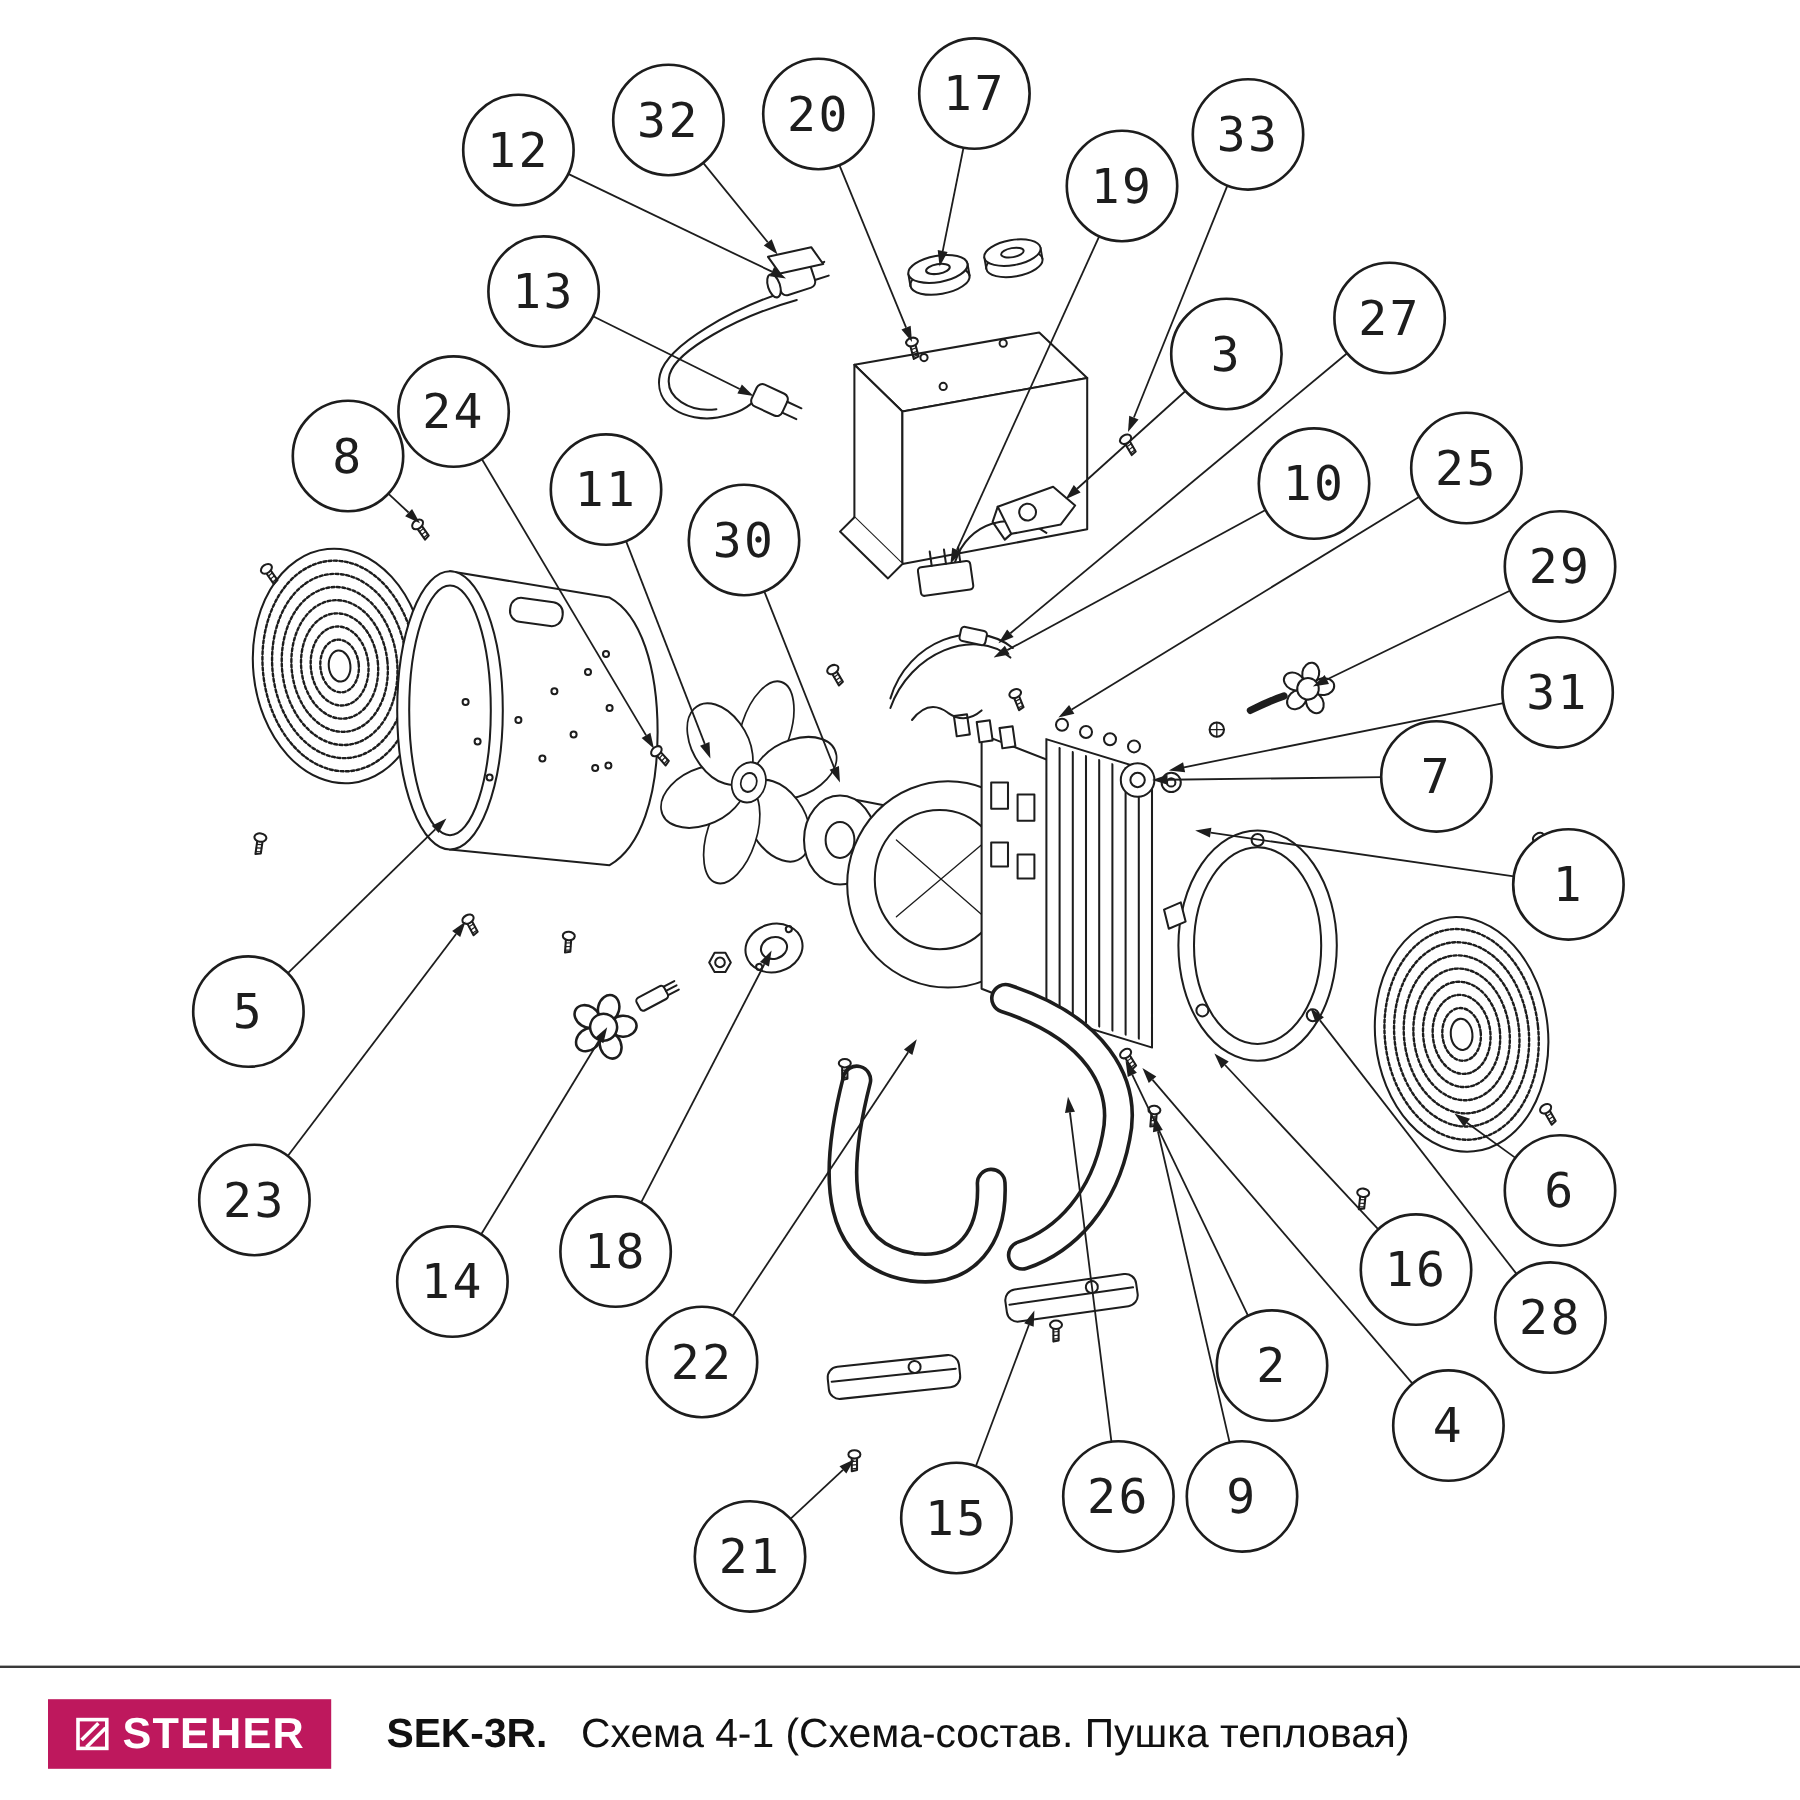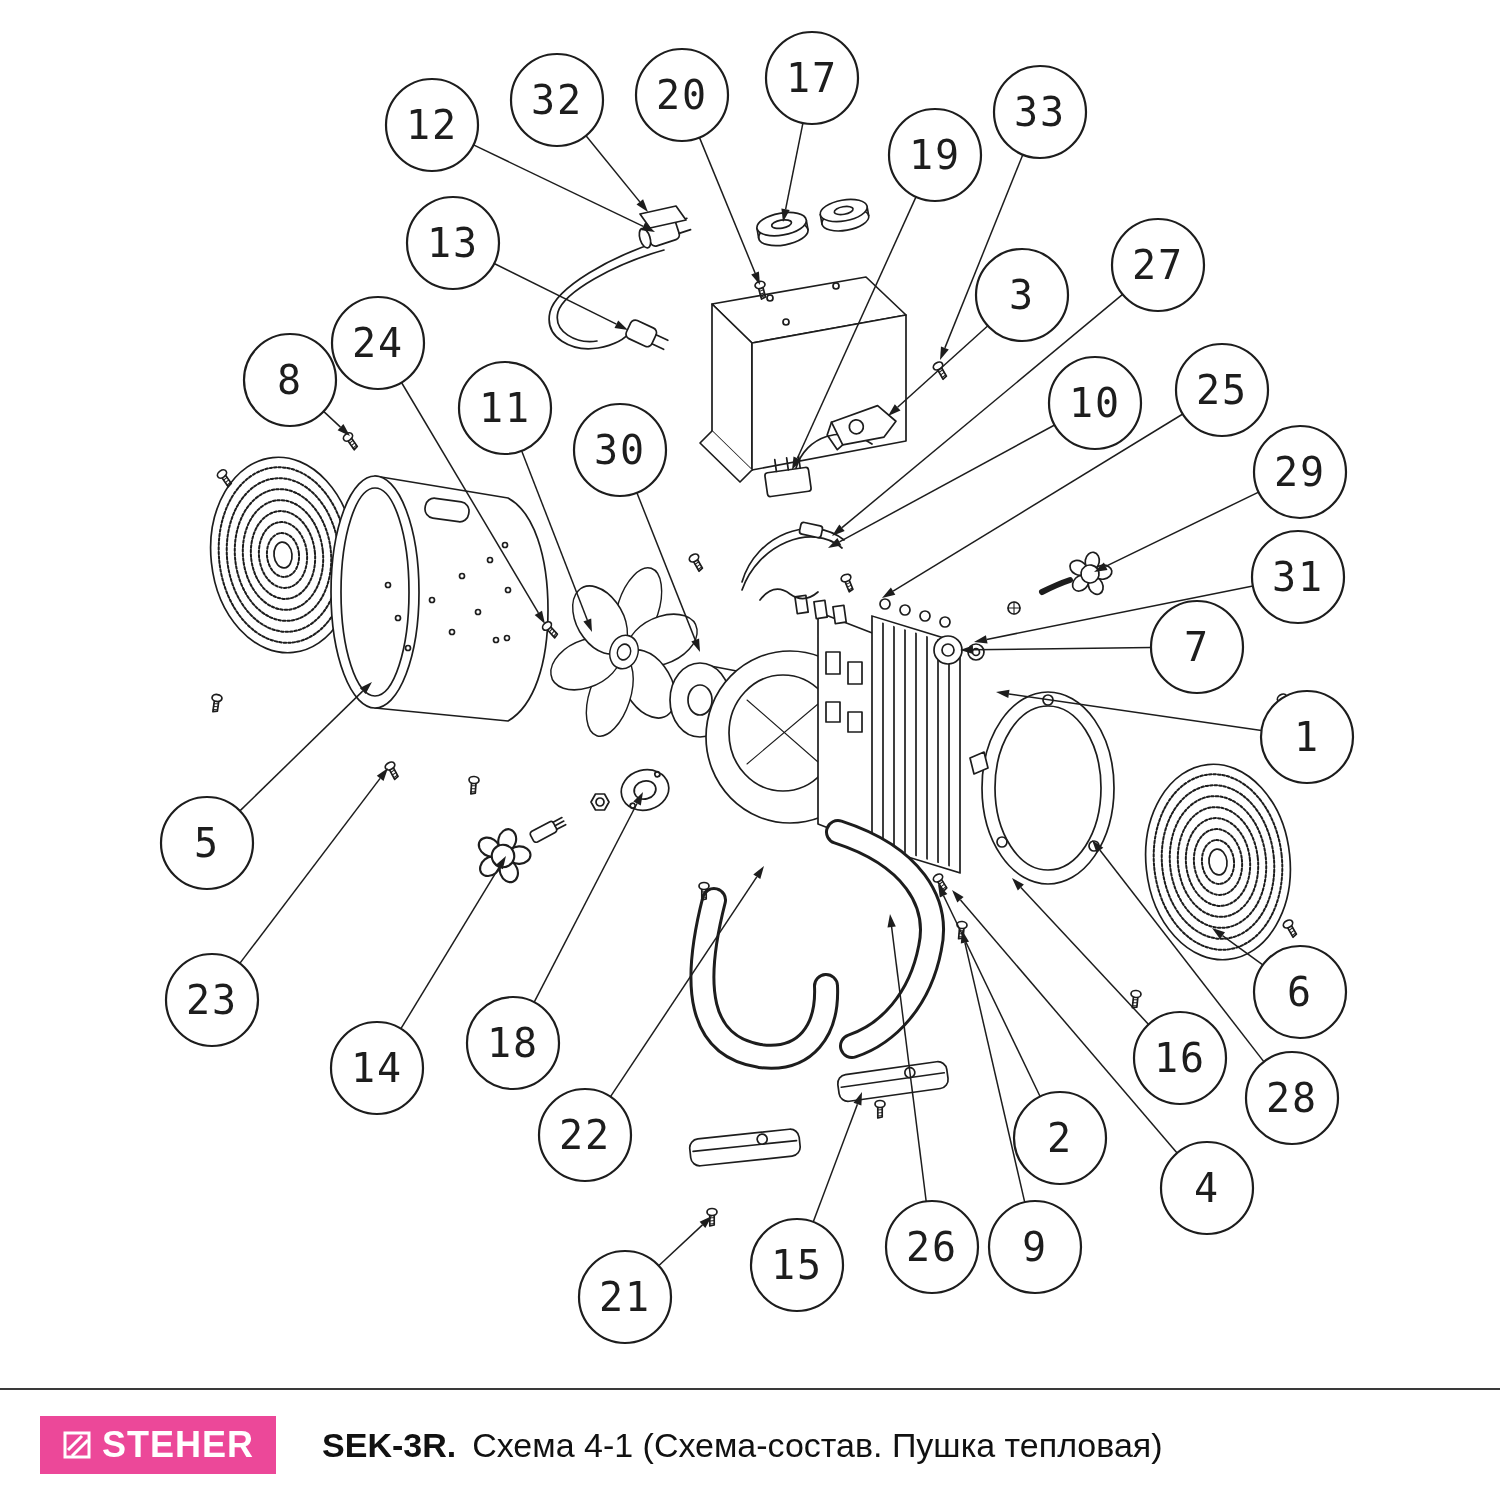--- a/index.html
+++ b/index.html
@@ -16,24 +16,24 @@
 
   
   .leader{stroke:#1d1d1d;stroke-width:1.5;fill:none}
   .leader-arrow{fill:#1d1d1d;stroke:none}
   .balloon{fill:#fff;stroke:#1d1d1d;stroke-width:2.2}
   .balloon-num{font-family:"DejaVu Sans Mono",monospace;font-size:40px;fill:#1d1d1d;text-anchor:middle;letter-spacing:2px}
 
   
   .footer{position:absolute;left:0;right:0;bottom:0;height:112px;border-top:2px solid #3a3a3a;
           display:flex;align-items:center;padding-left:40px;background:#fff}
-  .logo{background:#ec4899;color:#fff;display:flex;align-items:center;gap:10px;padding:0 22px;height:58px}
+  .logo{background:#be185d;color:#fff;display:flex;align-items:center;gap:10px;padding:0 22px;height:58px}
   .logo-text{font-weight:bold;font-size:36px;letter-spacing:1px}
   .scheme-title{margin-left:46px;font-size:34px;color:#111;white-space:nowrap}
-  .model{font-weight:bold;margin-right:16px}
+  .model{font-weight:bold;margin-right:28px}
 </style>
 </head>
 <body>
 
 <div class="page">
 
   <svg id="diagram-svg" width="1500" height="1386" viewBox="0 0 1500 1386" xmlns="http://www.w3.org/2000/svg">
 
     <defs>
       <g id="grille" class="draw">

